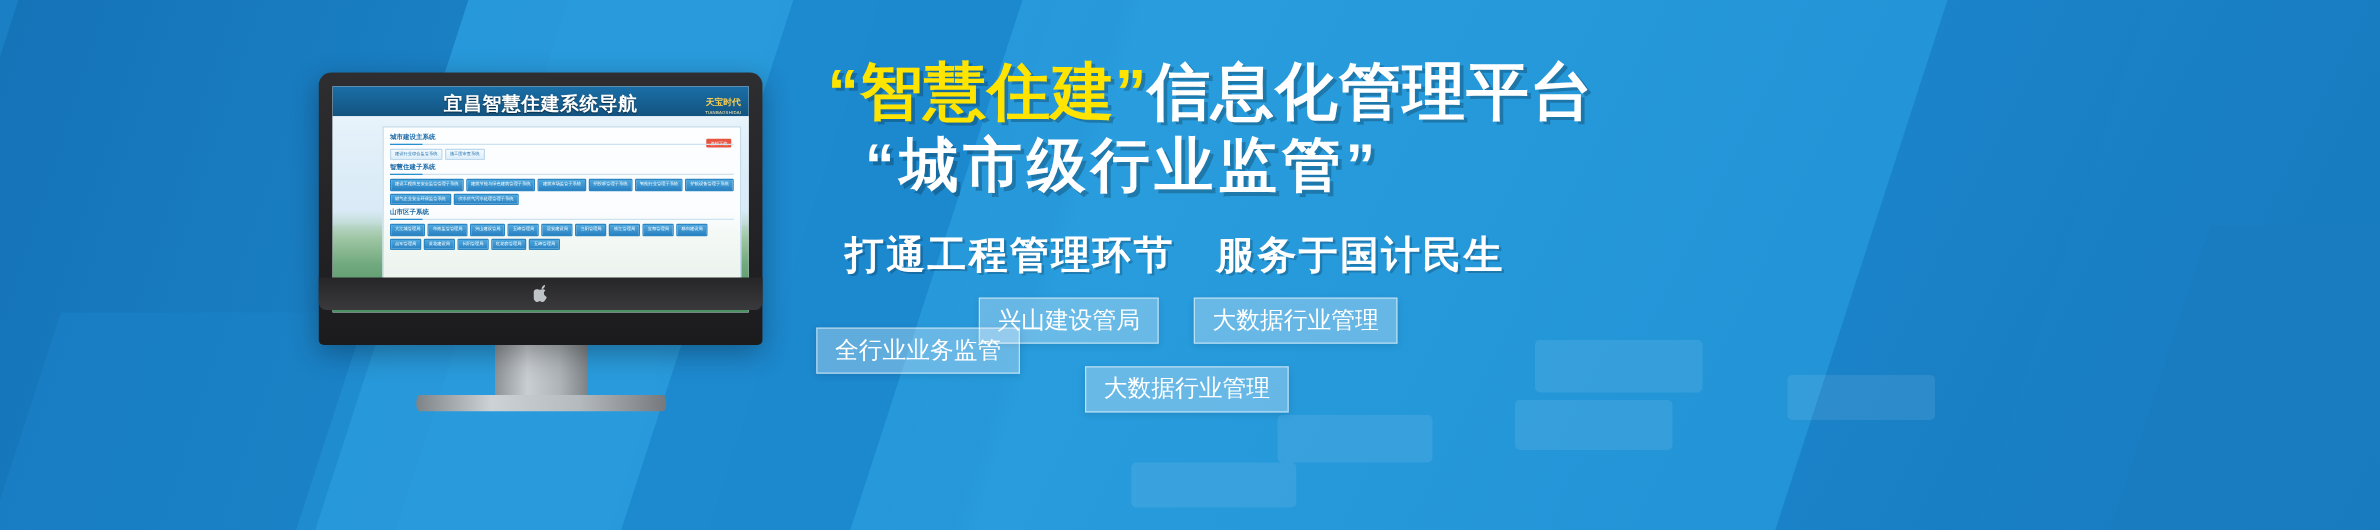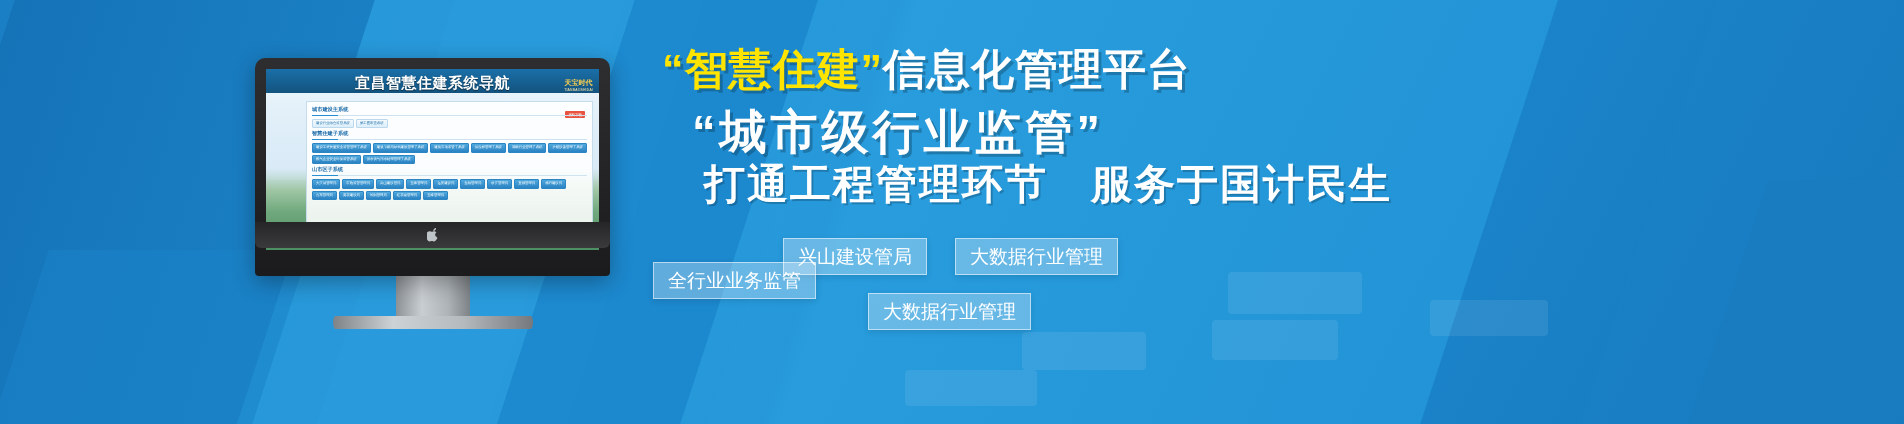--- a/index.html
+++ b/index.html
@@ -140,37 +140,36 @@
     padding:1.5px 3px; border-radius:1px; white-space:nowrap;
   }
 
   
   #copy { position:absolute; left:640px; top:0; width:640px; height:300px; }
 
   .line { white-space:nowrap; font-weight:bold; letter-spacing:1px; }
 
   .line1 {
     position:absolute; left:22px; top:48px;
-    font-size:43px; line-height:1;text-align:right;
+    font-size:50px; line-height:1;text-align:right;
   }
   .line1 .hl { color:#ffe400; text-shadow:3px 3px 0 rgba(0,0,0,.22); }
   .line1 .wt { color:#ffffff; text-shadow:3px 3px 0 rgba(0,0,0,.22); }
 
   .line2 {
     position:absolute; left:52px; top:108px;
     font-size:47px; line-height:1; color:#ffffff;
     text-shadow:3px 3px 0 rgba(0,0,0,.22);
     letter-spacing:4px;
   }
   .line3 {
-    position:absolute; left:36px; top:164px;
-    font-size:41px; line-height:1; color:#ffffff;
+    position:absolute; left:36px; top:188px;
+    font-size:31px; line-height:1; color:#ffffff;
     text-shadow:2px 2px 0 rgba(0,0,0,.2);
     letter-spacing:2px;
-    margin-left:28px;
   }
 
   
   .tag {
     position:absolute;
     background:rgba(255,255,255,.30);
     border:1px solid rgba(255,255,255,.55);
     color:#ffffff;
     font-size:19px;
     padding:8px 14px;

